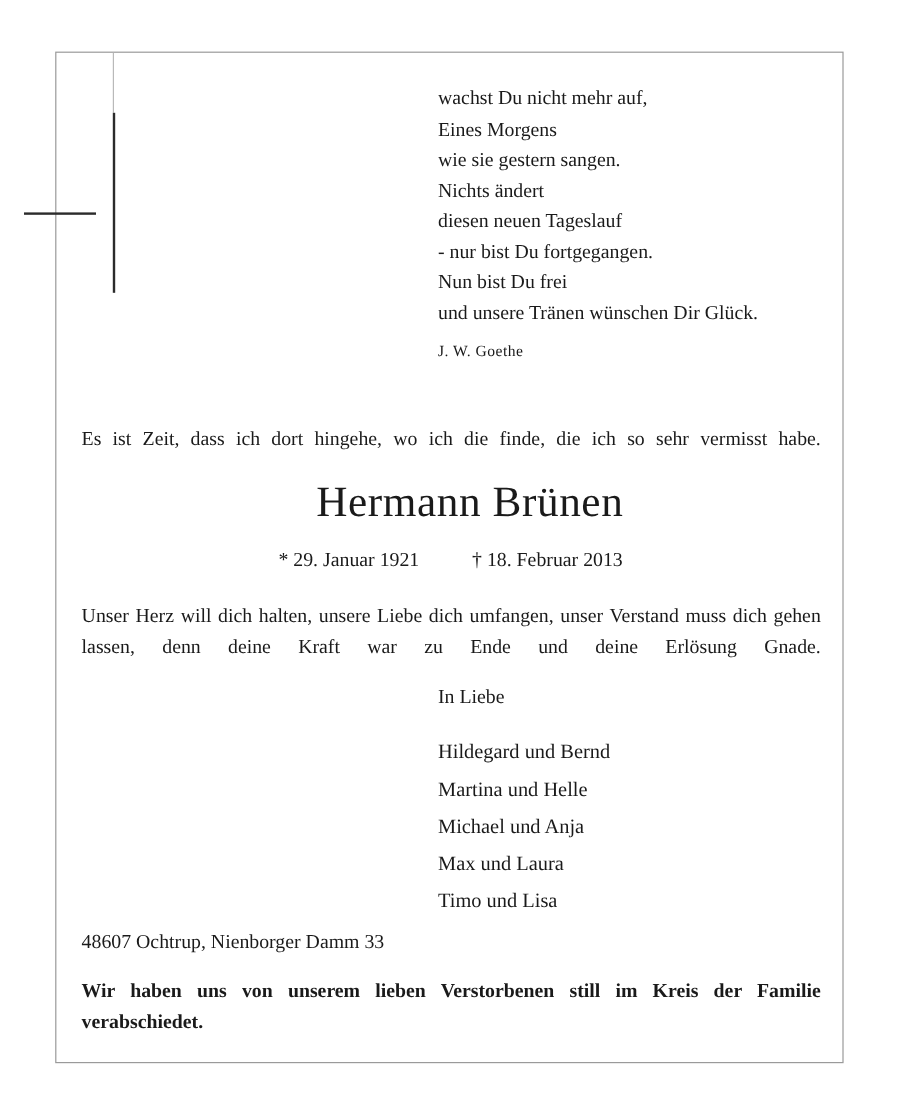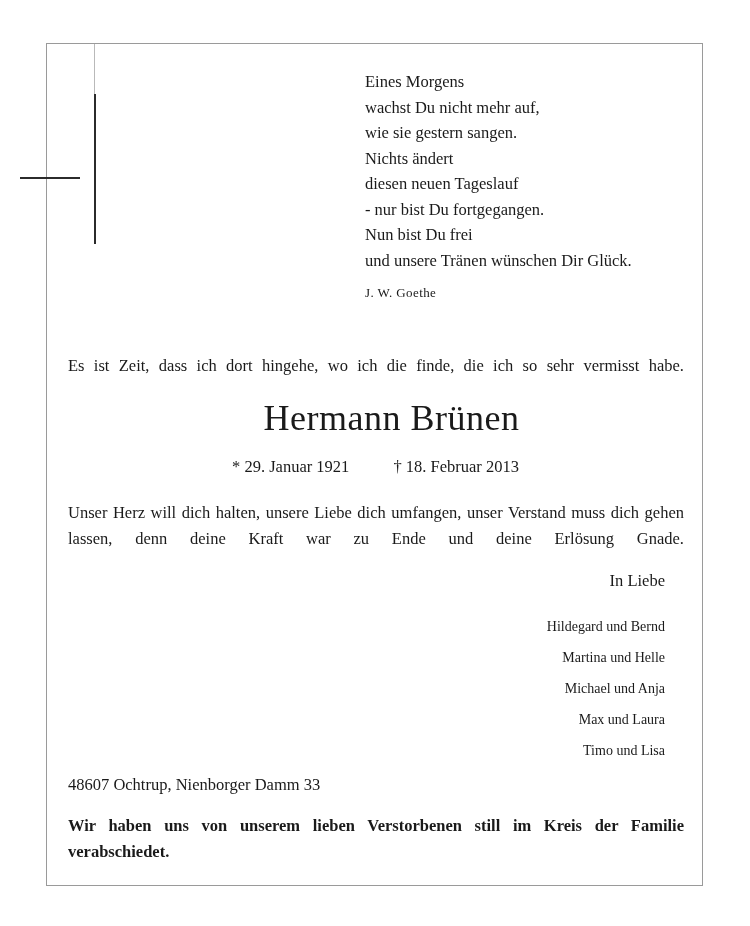--- a/index.html
+++ b/index.html
@@ -138,27 +138,26 @@
     text-align: justify;
     text-align-last: justify;
   }
 
   .mourners {
     position: absolute;
     left: 318px;
     top: 527px;
     width: 300px;
     font-size: 16.5px;
-    text-align: right;
   }
   .mourners .intro {
     margin-bottom: 20px;
   }
   .mourners .mourner {
-    font-size: 14px;
+    font-size: 17px;
     line-height: 31px;
   }
 
   .address {
     position: absolute;
     left: 21px;
     top: 731px;
     width: 616px;
     font-size: 16.5px;
   }
@@ -189,22 +188,22 @@
 
     <div class="cross">
       <div class="vbar-faint-top"></div>
       <div class="vbar"></div>
       <div class="hbar"></div>
     </div>
 
     <div class="content">
 
       <div class="poem">
+        <div class="line">wachst Du nicht mehr auf,</div>
         <div class="line">Eines Morgens</div>
-        <div class="line">wachst Du nicht mehr auf,</div>
         <div class="line">wie sie gestern sangen.</div>
         <div class="line">Nichts ändert</div>
         <div class="line">diesen neuen Tageslauf</div>
         <div class="line">- nur bist Du fortgegangen.</div>
         <div class="line">Nun bist Du frei</div>
         <div class="line">und unsere Tränen wünschen Dir Glück.</div>
         <div class="poem-author">J. W. Goethe</div>
       </div>
 
       <div class="quote">Es ist Zeit, dass ich dort hingehe, wo ich die finde, die ich so sehr vermisst habe.</div>

